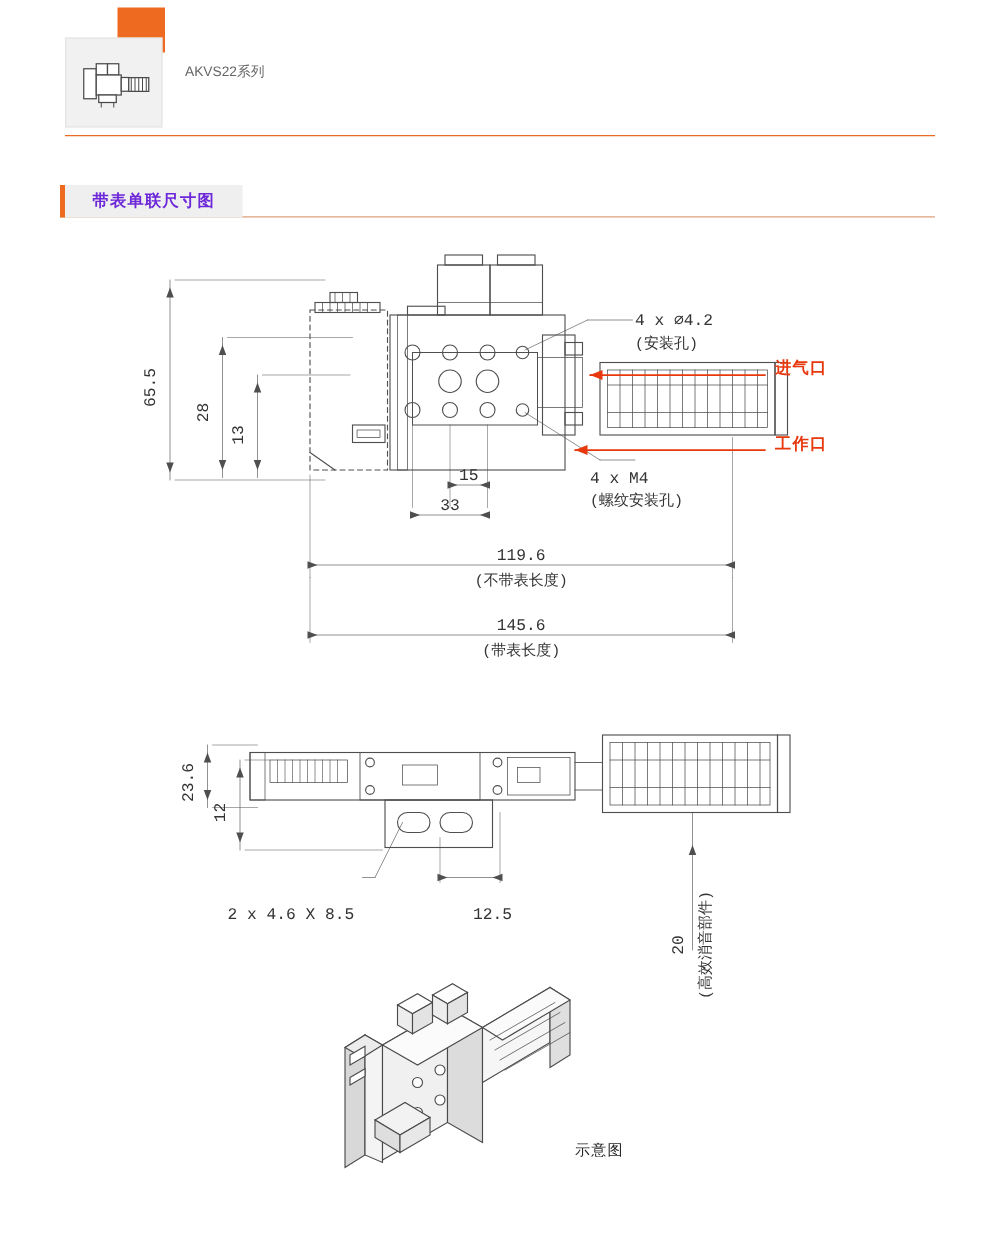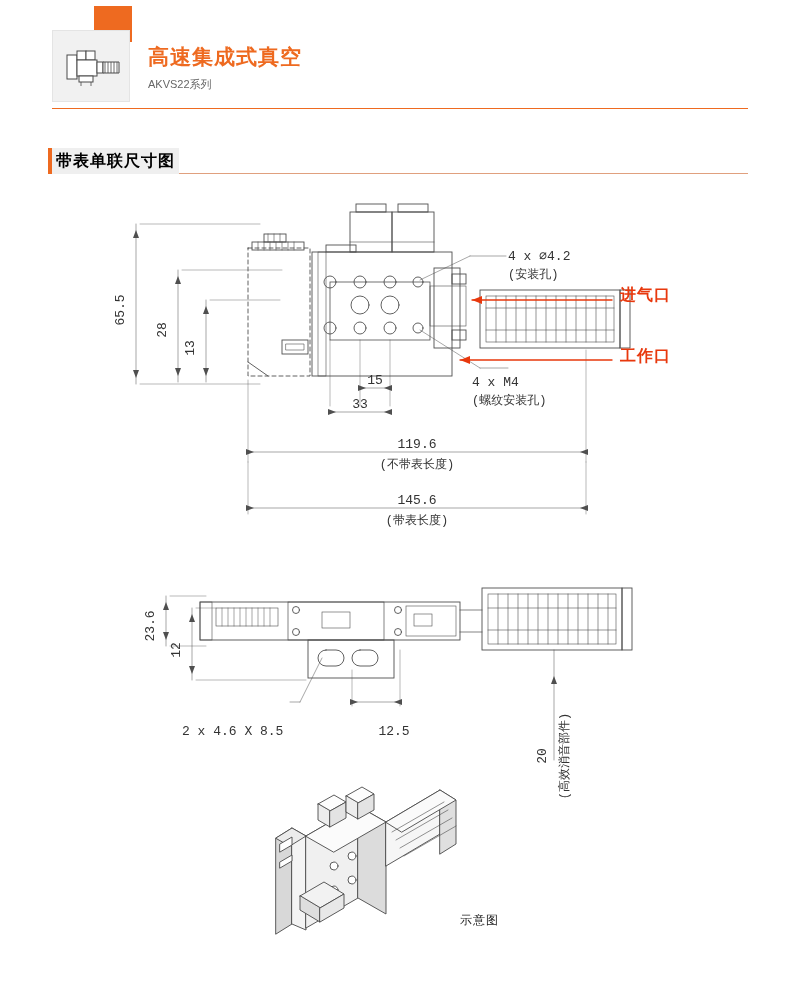--- a/index.html
+++ b/index.html
@@ -62,47 +62,47 @@
   
   .section {
     position: absolute;
     left: 48px; top: 148px;
     width: 700px; height: 26px;
   }
   .section-tab {
     position: absolute;
     left: 0; top: 0;
     height: 26px;
-    padding: 0 4px;
+    padding: 0 22px;
     background: #efefef;
     border-left: 4px solid #ee6a20;
     display: flex; align-items: center;
-    font-size: 16px;
+    font-size: 13px;
     font-weight: bold;
-    color: #000000;
+    color: #6d28d9;
     letter-spacing: 1px;
   }
   .section-rule {
     position: absolute;
     left: 0; top: 25px;
     width: 700px; height: 1px;
     background: #e0a07e;
   }
 
   
   .drawing {
     position: absolute;
     left: 0; top: 190px;
     width: 800px; height: 790px;
   }
   .drawing svg { display: block; }
 
   .label-red {
     position: absolute;
-    font-size: 16px;
+    font-size: 13px;
     color: #e8380d;
     font-weight: bold;
     letter-spacing: 1px;
   }
   .lbl-intake { left: 620px; top: 95px; }
   .lbl-work   { left: 620px; top: 156px; text-align: right; }
 
   .cap-illus {
     position: absolute;
     left: 460px; top: 722px;
@@ -129,21 +129,20 @@
           <rect x="44" y="31" width="6" height="11"></rect>
           <path d="M50 31 h16 v11 h-16z"></path>
           <path d="M52 31 v11 M55 31 v11 M58 31 v11 M61 31 v11 M64 31 v11" stroke-width="0.8"></path>
           <rect x="26" y="45" width="14" height="6"></rect>
           <path d="M28 51 v4 M38 51 v4" stroke-width="0.8"></path>
         </g>
       </svg>
     </div>
 
     <div class="title-block">
-      <div class="title-zh">高速集成式真空</div>
       <div class="title-series">AKVS22系列</div>
     </div>
 
     <div class="header-rule"></div>
   </div>
 
   <div class="section">
     <div class="section-rule"></div>
     <div class="section-tab">带表单联尺寸图</div>
   </div>

